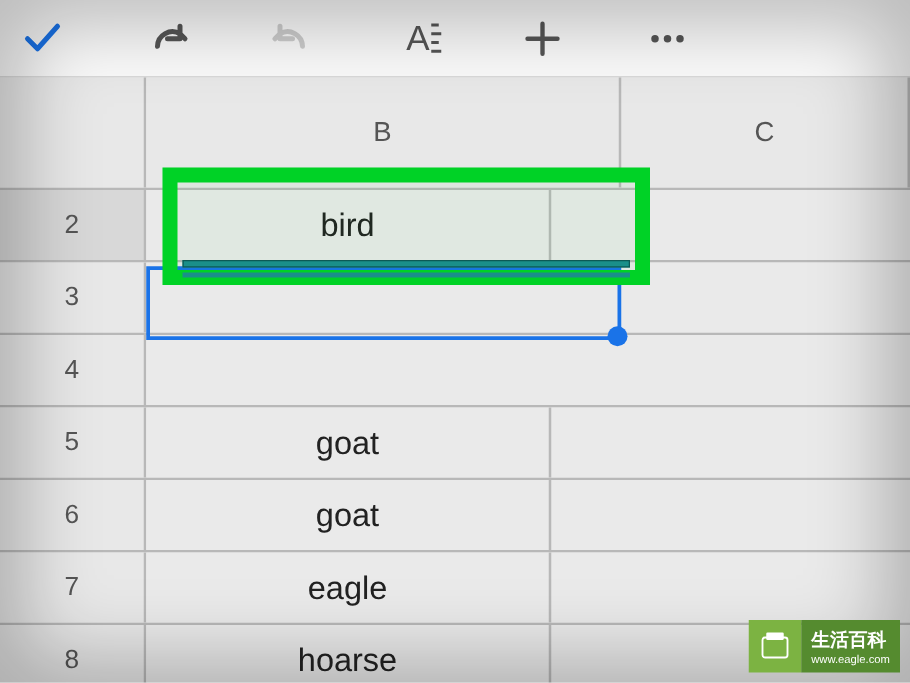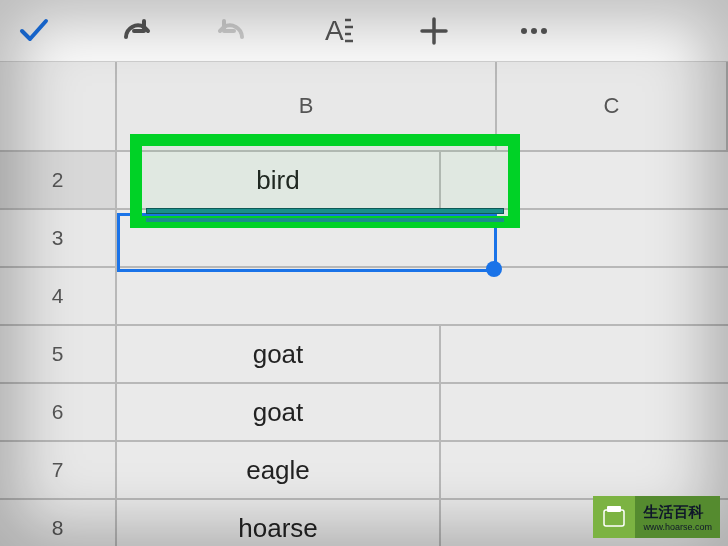--- a/index.html
+++ b/index.html
@@ -149,21 +149,21 @@
       justify-content: center;
       color: white;
       font-size: 10px;
     }
     .watermark-right {
       background: #558b2f;
       display: flex;
       flex-direction: column;
       justify-content: center;
       padding: 0 8px;
-      color: #0f172a;
+      color: #ffffff;
     }
     .watermark-main { font-size: 15px; font-weight: bold; }
     .watermark-sub { font-size: 9px; }
     .vignette {
       position: absolute;
       inset: 0;
       pointer-events: none;
       box-shadow: inset 0 0 60px 20px rgba(0,0,0,0.25);
       z-index: 15;
     }
@@ -270,18 +270,18 @@
 <div class="watermark">
   <div class="watermark-box">
     <div class="watermark-left">
       <svg width="26" height="26" viewBox="0 0 26 26">
           <rect x="3" y="6" width="20" height="16" rx="2" fill="none" stroke="#fff" stroke-width="1.5"></rect>
           <rect x="6" y="2" width="14" height="6" rx="1" fill="#fff"></rect>
         </svg>
     </div>
     <div class="watermark-right">
       <div class="watermark-main">生活百科</div>
-      <div class="watermark-sub">www.hoarse.com</div>
+      <div class="watermark-sub">www.eagle.com</div>
     </div>
   </div>
 </div>
 
 <div class="vignette"></div>
 
 </body></html>

